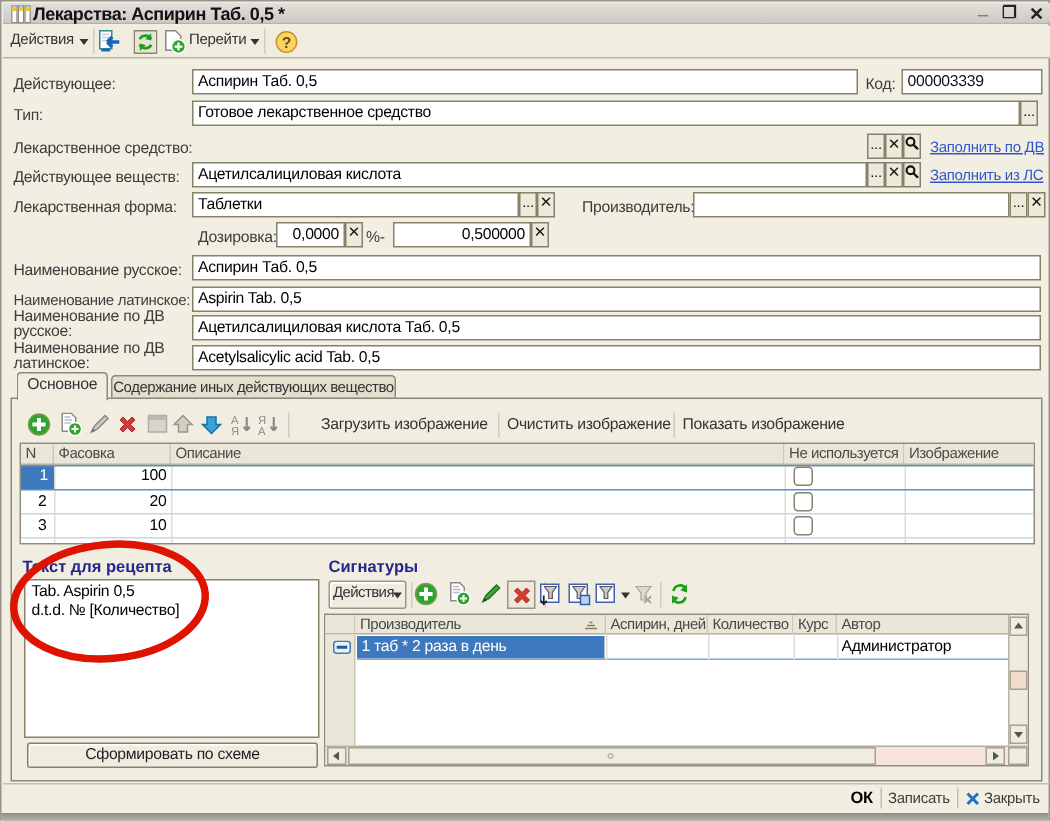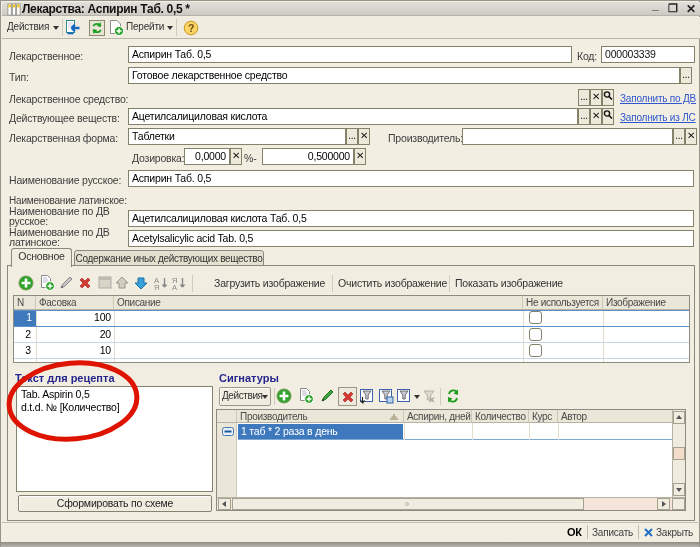--- a/index.html
+++ b/index.html
@@ -76,21 +76,21 @@
     </svg>
     <div class="tbbtn" style="left:124px">Перейти</div>
     <div class="tri" style="left:165px;top:9px;border-left:3.5px solid transparent;border-right:3.5px solid transparent;border-top:4px solid #333"></div>
     <div class="tbsep" style="left:174px"></div>
     <svg class="i16" style="left:181px;top:3px" viewBox="0 0 16 16">
       <circle cx="8" cy="8" r="6.8" fill="#FCD463" stroke="#C89620"></circle>
       <text x="8" y="12" font-size="10.5" font-weight="bold" text-anchor="middle" fill="#6a4a10" font-family="Liberation Sans">?</text>
     </svg>
   </div>
 
-  <div class="lbl" style="left:8px;top:49px">Лекарственное:</div>
+  <div class="lbl" style="left:8px;top:49px">Действующее:</div>
   <div class="fld" style="left:127px;top:45px;width:444px">Аспирин Таб. 0,5</div>
   <div class="lbl" style="left:576px;top:49px">Код:</div>
   <div class="fld" style="left:600px;top:45px;width:94px;color:#111">000003339</div>
 
   <div class="lbl" style="left:8px;top:70px">Тип:</div>
   <div class="fld" style="left:127px;top:66px;width:552px">Готовое лекарственное средство</div>
   <div class="fbtn" style="left:679px;top:66px">...</div>
 
   <div class="lbl" style="left:8px;top:92px">Лекарственное средство:</div>
   <div class="fbtn" style="left:577px;top:88px">...</div>
@@ -124,20 +124,21 @@
   <div class="fld num" style="left:183px;top:147px;width:46px">0,0000</div>
   <div class="fbtn" style="left:229px;top:147px">✕</div>
   <div class="lbl" style="left:243px;top:151px">%-</div>
   <div class="fld num" style="left:261px;top:147px;width:92px">0,500000</div>
   <div class="fbtn" style="left:353px;top:147px">✕</div>
 
   <div class="lbl" style="left:8px;top:173px">Наименование русское:</div>
   <div class="fld" style="left:127px;top:169px;width:566px">Аспирин Таб. 0,5</div>
 
   <div class="lbl" style="left:8px;top:194px;font-size:10px">Наименование латинское:</div>
+  <div class="fld" style="left:127px;top:190px;width:566px">Aspirin Tab. 0,5</div>
 
   <div class="lbl" style="left:8px;top:205px;width:122px;line-height:10px;white-space:normal">Наименование по ДВ русское:</div>
   <div class="fld" style="left:127px;top:209px;width:566px">Ацетилсалициловая кислота Таб. 0,5</div>
 
   <div class="lbl" style="left:8px;top:226px;width:122px;line-height:10px;white-space:normal">Наименование по ДВ латинское:</div>
   <div class="fld" style="left:127px;top:229px;width:566px">Acetylsalicylic acid Tab. 0,5</div>
 
   <div class="tab" style="left:73px;top:249px;width:190px;background:#E3E0CF;font-size:10px;letter-spacing:-0.3px">Содержание иных действующих вещество</div>
   <div id="tabpanel" class="abs" style="left:6px;top:264px;width:688px;height:256px;border:1px solid #898A7E;background:#F1EEE1"></div>
   <div class="tab" style="left:10px;top:247px;width:61px;height:19px;background:#F1EEE1;border-bottom:none;z-index:3">Основное</div>
@@ -283,20 +284,21 @@
     <div class="gh" style="left:255px;top:0;width:57px;height:13px;border-bottom:1px solid #B7B3A2">Количество</div>
     <div class="gh" style="left:312px;top:0;width:29px;height:13px;border-bottom:1px solid #B7B3A2">Курс</div>
     <div class="gh" style="left:341px;top:0;width:115px;height:13px;border-bottom:1px solid #B7B3A2">Автор</div>
     <svg class="abs" style="left:172px;top:3px" width="11" height="8" viewBox="0 0 11 8">
       <path d="M1 6 H9 M2.5 4 H7.5 M4 2 H6" stroke="#8a7a5a" stroke-width="1"></path>
     </svg>
 
     <div class="abs" style="left:0;top:13px;width:20px;height:74px;background:#EAE7D8;border-right:1px solid #CDC9B8"></div>
 
     <div class="abs" style="left:21px;top:14px;width:165px;height:15px;background:#3E79BE;color:#fff;line-height:15px;padding-left:3px">1 таб * 2 раза в день</div>
+    <div class="cell" style="left:344px;top:14px;width:110px">Администратор</div>
     <div class="abs" style="left:21px;top:29px;width:434px;height:1px;background:#7FA8D0"></div>
 
     <div class="abs" style="left:187px;top:13px;width:1px;height:17px;background:#E0DCD0"></div>
     <div class="abs" style="left:255px;top:13px;width:1px;height:17px;background:#E0DCD0"></div>
     <div class="abs" style="left:312px;top:13px;width:1px;height:17px;background:#E0DCD0"></div>
     <div class="abs" style="left:341px;top:13px;width:1px;height:17px;background:#E0DCD0"></div>
 
     <svg class="abs" style="left:5px;top:17px" width="12" height="9" viewBox="0 0 12 9">
       <rect x="0.5" y="0.5" width="11" height="8" rx="2" fill="#E8F0F8" stroke="#4878B0"></rect>
       <rect x="2.5" y="3.5" width="7" height="2" fill="#1a5a9a"></rect>

